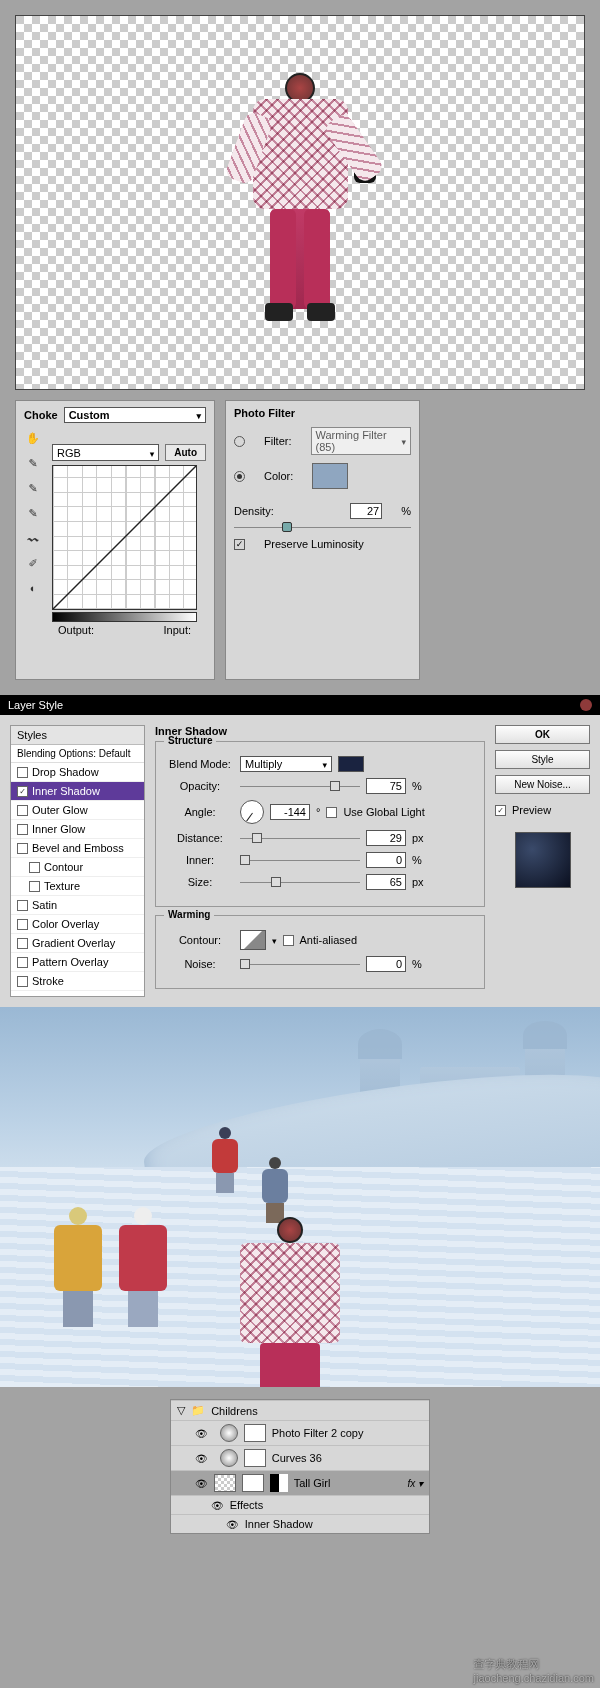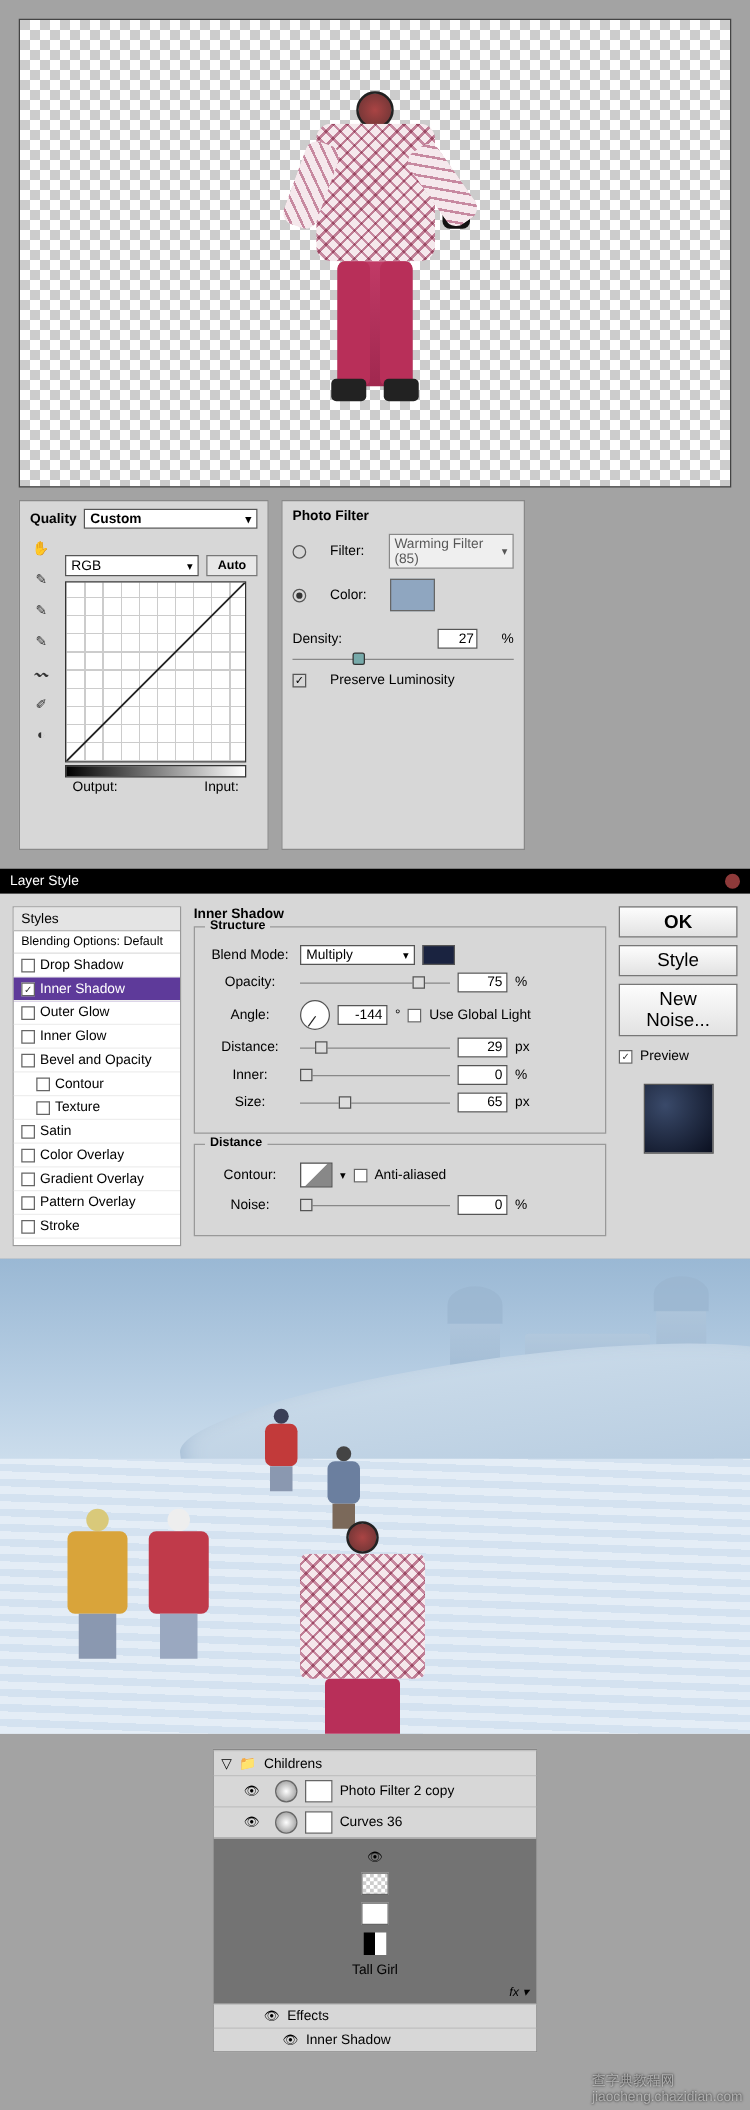--- a/index.html
+++ b/index.html
@@ -64,42 +64,42 @@
 .frow { display: flex; align-items: center; gap: 6px; margin: 6px 0; font-size: 10px; }
 .frow .lbl { width: 68px; text-align: center; }
 .dropdown { background: #fff; border: 1px solid #555; padding: 1px 4px; width: 92px; display: flex; justify-content: space-between; }
 .color-chip { width: 26px; height: 16px; border: 1px solid #555; }
 .slider2 { width: 120px; height: 1px; background: #888; position: relative; }
 .slider2 .h { position: absolute; width: 10px; height: 10px; border: 1px solid #555; background: #ddd; top: -5px; }
 .num-box { width: 40px; border: 1px solid #555; text-align: right; padding: 1px 3px; background: #fff; }
 .angle-dial { width: 24px; height: 24px; border: 1px solid #555; border-radius: 50%; position: relative; background: #fff; }
 .angle-dial::after { content: ""; position: absolute; width: 1px; height: 10px; background: #222; left: 11px; top: 2px; transform-origin: bottom; transform: rotate(-144deg); }
 .contour-sw { width: 26px; height: 20px; border: 1px solid #555; background: linear-gradient(135deg, #fff 49%, #888 51%); }
-.btn { background: linear-gradient(#fdfdfd, #e2e2e2); border: 1px solid #777; padding: 3px 10px; font-size: 15px; }
+.btn { background: linear-gradient(#fdfdfd, #e2e2e2); border: 1px solid #777; padding: 3px 10px; font-size: 10px; }
 
 .ls-right { width: 95px; display: flex; flex-direction: column; gap: 6px; }
 .preview-box { width: 56px; height: 56px; background: radial-gradient(circle at 30% 30%, #3a4a6a, #0a0f1f); border: 1px solid #555; margin: 4px auto; }
 
 .scene { height: 380px; background: linear-gradient(#9ab8d4 0%, #bcd2e6 30%, #dce8f2 55%, #e8f0f8 100%); position: relative; overflow: hidden; }
 .castle { position: absolute; right: 20px; top: 10px; width: 260px; height: 140px; opacity: 0.75; }
 .castle .tower { position: absolute; background: linear-gradient(#b4c9dd, #8ba9c7); border-radius: 3px; }
 .castle .dome { position: absolute; background: #9bb6d0; border-radius: 50% 50% 0 0; }
 .road { position: absolute; left: 150px; top: 80px; width: 500px; height: 200px; background: linear-gradient(#c9dae9, #abc3da); border-radius: 50% / 20%; transform: rotate(-8deg); box-shadow: inset 0 -10px 20px #9ab4cf; }
 .snow-fg { position: absolute; left: 0; right: 0; bottom: 0; height: 220px; background: repeating-linear-gradient(2deg, #e4edf6 0 6px, #d4e2f0 6px 12px); }
 .kid { position: absolute; }
 .kid .h { border-radius: 50%; }
 .kid .b { border-radius: 6px; }
 
 .layers-panel { width: 260px; background: #d7d7d7; border: 1px solid #888; margin: 12px auto 0 auto; }
 .lp-row { display: flex; align-items: center; gap: 6px; padding: 3px 6px; border-top: 1px solid #c0c0c0; font-size: 10px; }
 .lp-row .eye::before { content: "👁"; font-size: 10px; }
 .lp-row .thumb { width: 22px; height: 18px; border: 1px solid #666; background: #fff; }
 .lp-row .mask { width: 22px; height: 18px; border: 1px solid #666; background: #fff; }
 .lp-row .adj { width: 18px; height: 18px; }
-.lp-row.sel { background: #737373; flex-direction: column; }
+.lp-row.sel { background: #a3a3a3; }
 .fx { margin-left: auto; font-style: italic; font-size: 10px; }
 
 .watermark { position: fixed; right: 6px; bottom: 4px; font-size: 10px; color: rgba(255,255,255,0.5); text-shadow: 0 0 2px #000; }
 </style>
 </head>
 <body>
 
 <div class="canvas-area">
   <div class="child-fig">
     <div class="hat"></div>
@@ -110,21 +110,21 @@
     <div class="boots">
         <span></span>
         <span></span>
       </div>
   </div>
 </div>
 
 <div class="panels-row">
   <div class="panel curves-panel">
     <div class="panel-head">
-      <span>Quality</span>
+      <span>Choke</span>
       <div class="select">
           <span>Custom</span>
           <span class="arrow-down"></span>
         </div>
     </div>
     <div class="curves-body">
       <div class="tool-col">
         <span>✋</span>
         <span>✎</span>
         <span>✎</span>
@@ -210,21 +210,21 @@
         <div class="row">
           <span class="cbx"></span>
           <span>Outer Glow</span>
         </div>
         <div class="row">
           <span class="cbx"></span>
           <span>Inner Glow</span>
         </div>
         <div class="row">
           <span class="cbx"></span>
-          <span>Bevel and Opacity</span>
+          <span>Bevel and Emboss</span>
         </div>
         <div class="row indent">
           <span class="cbx"></span>
           <span>Contour</span>
         </div>
         <div class="row indent">
           <span class="cbx"></span>
           <span>Texture</span>
         </div>
         <div class="row">
@@ -297,21 +297,21 @@
       <div class="frow">
         <span class="lbl">Size:</span>
         <div class="slider2">
             <div class="h" style="left:26%"></div>
           </div>
         <input class="num-box" value="65" style="">
         <span>px</span>
       </div>
     </div>
     <div class="fieldset">
-      <div class="legend">Distance</div>
+      <div class="legend">Warming</div>
       <div class="frow">
         <span class="lbl">Contour:</span>
         <div class="contour-sw"></div>
         <span class="arrow-down"></span>
         <span class="cbx"></span>
         <span>Anti-aliased</span>
       </div>
       <div class="frow">
         <span class="lbl">Noise:</span>
         <div class="slider2">

